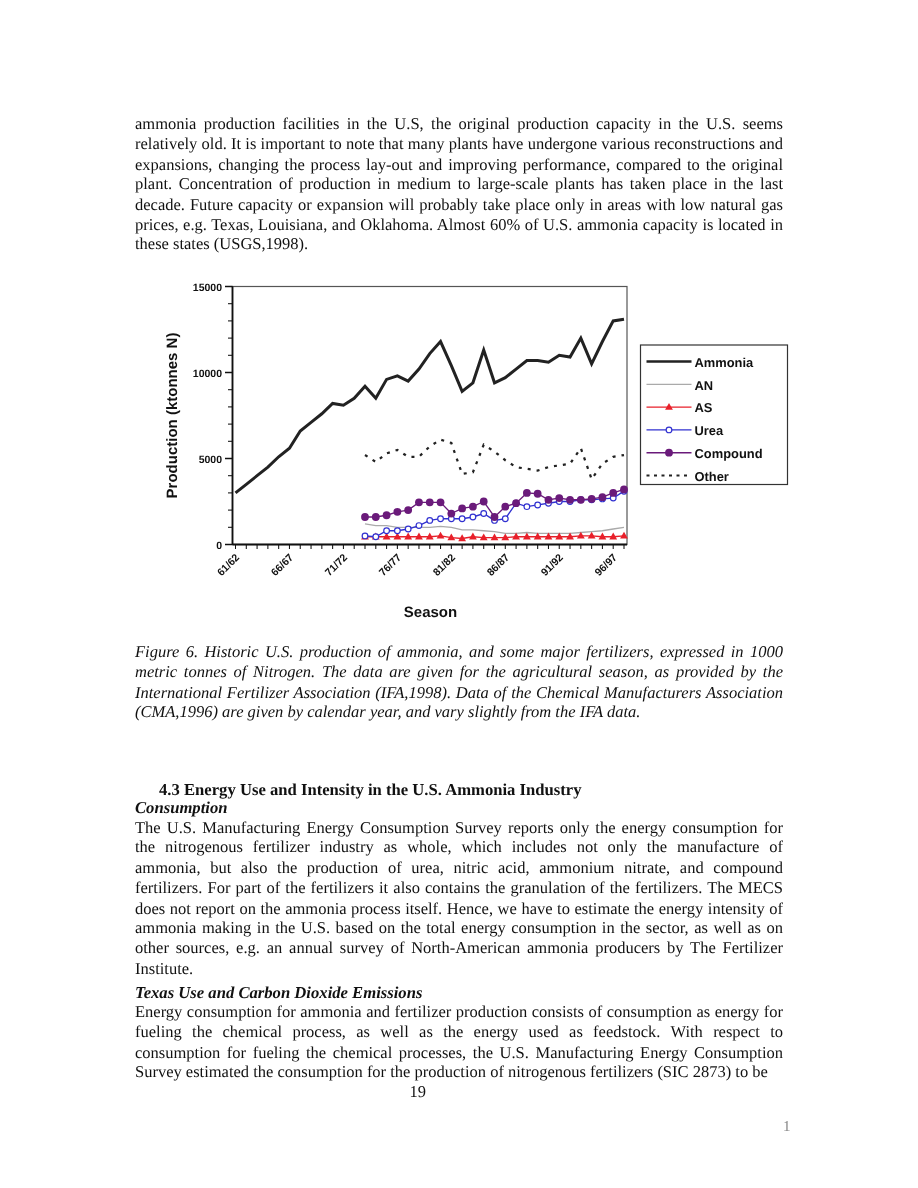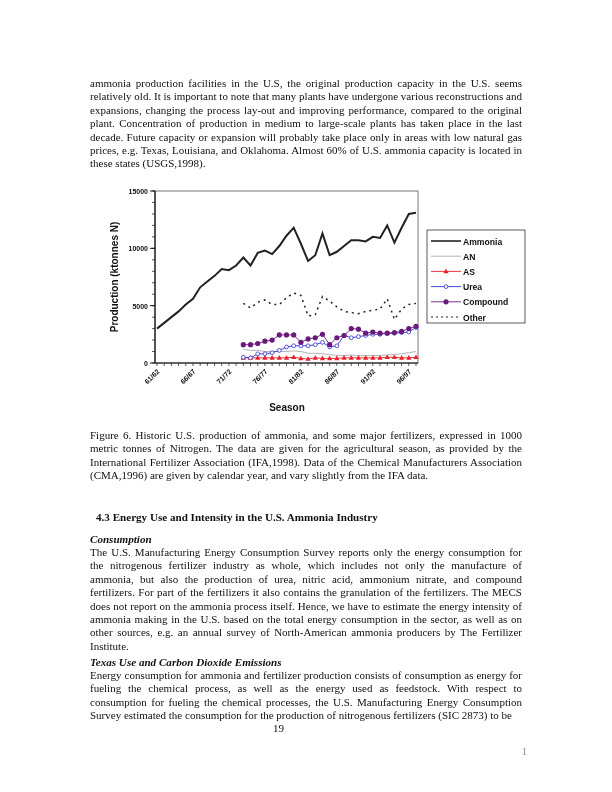--- a/index.html
+++ b/index.html
@@ -1,19 +1,19 @@
 <!DOCTYPE html>
 <html><head>
 <meta charset="utf-8">
 <style>
   html, body { margin: 0; padding: 0; background: #ffffff; }
   body { width: 612px; height: 792px; position: relative; overflow: hidden; font-family: "Liberation Serif", serif; color: #111; }
   .para { position: absolute; left: 90px; width: 432px; font-size: 11px; line-height: 13.4px; text-align: justify; margin: 0; }
-  .para.italic { }
-  .heading { position: absolute; left: 90px; font-size: 11.1px; font-weight: bold; margin: 6px; }
+  .para.italic { font-style: italic; }
+  .heading { position: absolute; left: 90px; font-size: 11.1px; font-weight: bold; margin: 16px; }
   .subheading { position: absolute; left: 90px; font-size: 11.1px; font-weight: bold; font-style: italic; margin: 0; }
   .page-num { position: absolute; left: 0; width: 557px; text-align: center; font-size: 11px; }
   .corner-num { position: absolute; right: 85px; font-size: 10px; color: #888; }
   #chart { position: absolute; left: 100px; top: 180px; }
   #chart text { font-family: "Liberation Sans", sans-serif; font-weight: bold; fill: #111; }
 </style>
 </head>
 <body>
 
 <p class="para" style="top:77px;">ammonia production facilities in the U.S, the original production capacity in the U.S. seems relatively old. It is important to note that many plants have undergone various reconstructions and expansions, changing the process lay-out and improving performance, compared to the original plant. Concentration of production in medium to large-scale plants has taken place in the last decade. Future capacity or expansion will probably take place only in areas with low natural gas prices, e.g. Texas, Louisiana, and Oklahoma. Almost 60% of U.S. ammonia capacity is located in these states (USGS,1998).</p>

